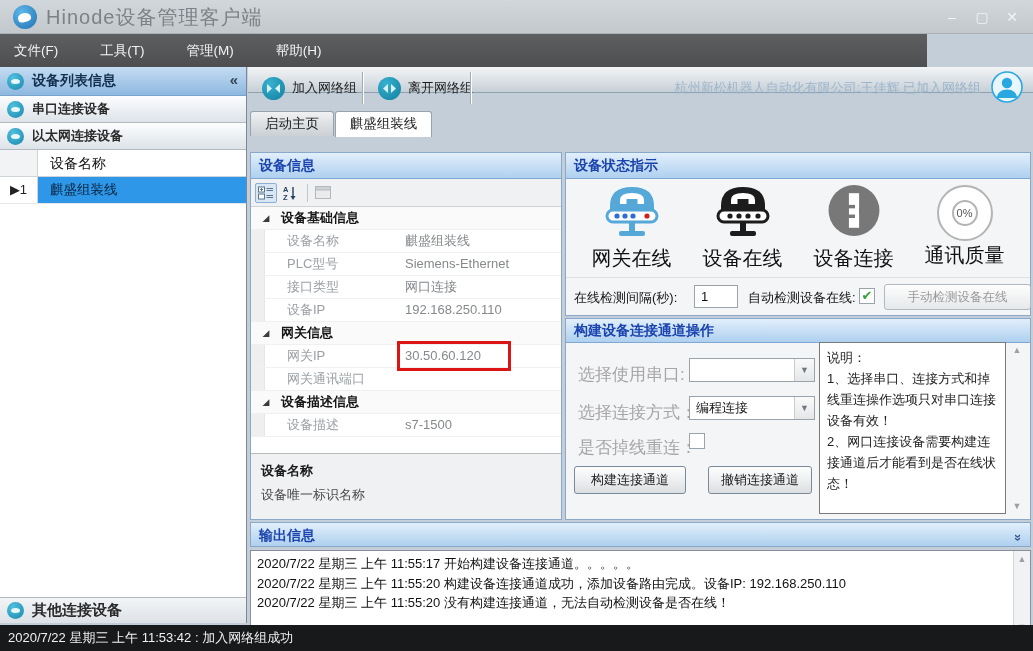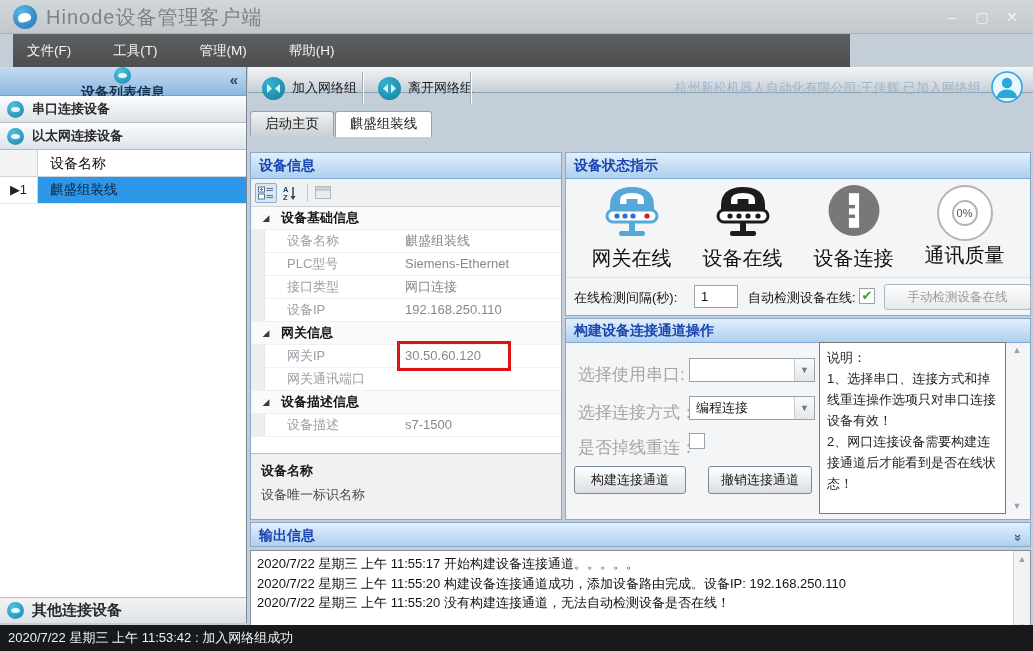--- a/index.html
+++ b/index.html
@@ -11,30 +11,30 @@
     background:linear-gradient(#d2d7db,#c3c8cd); border-bottom:1px solid #aab0b6; }
   .app-icon { position:absolute; left:13px; top:5px; width:24px; height:24px; border-radius:50%;
     background:radial-gradient(circle at 35% 30%,#5fb6e8,#1e72b4); }
   .app-icon::after { content:""; position:absolute; left:5px; top:8px; width:13px; height:9px;
     background:#fff; border-radius:60% 70% 50% 40%; transform:rotate(-12deg); }
   .title-text { position:absolute; left:46px; top:4px; font-size:20px; color:#7d8287; letter-spacing:1px; }
   .win-controls { position:absolute; right:6px; top:0; height:34px; display:flex; align-items:center; }
   .win-btn { width:30px; height:26px; text-align:center; line-height:26px; color:#f2f5f7; font-size:14px; cursor:default; }
 
   
-  .menubar { position:absolute; left:13px; top:34px; width:837px; height:33px;
+  .menubar { position:absolute; left:0; top:34px; width:927px; height:33px;
     background:linear-gradient(#5d5f61,#4c4e50); display:flex; align-items:center; }
   .menu-item { color:#f2f2f2; font-size:13.5px; padding:0 14px; margin-right:14px; line-height:33px; }
 
   
   .sidebar { position:absolute; left:0; top:67px; width:247px; height:556px; background:#ffffff;
     border-right:1px solid #7e8894; }
   .sb-header { position:absolute; left:0; top:0; width:100%; height:29px;
     background:linear-gradient(#c5dcf2,#8db8e0); border-bottom:1px solid #7aa3cc;
-    display:flex; align-items:center;flex-direction:column; }
+    display:flex; align-items:center; }
   .sb-header .sb-title { font-size:14px; font-weight:bold; color:#15304f; }
   .sb-collapse { position:absolute; right:8px; top:4px; font-size:15px; font-weight:bold; color:#33465a; }
   .sb-sec { position:absolute; left:0; width:100%; height:27px;
     background:linear-gradient(#fcfdfe,#dde3e9); border-bottom:1px solid #b3bac2;
     display:flex; align-items:center; font-size:13px; font-weight:bold; color:#2b2b2b; }
   .circle-ico { width:17px; height:17px; border-radius:50%; margin:0 8px 0 7px; flex:0 0 auto;
     background:radial-gradient(circle at 35% 30%,#4fc0dd,#1b87ad); position:relative; }
   .circle-ico::after { content:""; position:absolute; left:4px; top:6px; width:9px; height:5px; background:#e8f7fc; border-radius:50%; }
   .sb-table-head { position:absolute; left:0; top:83px; width:100%; height:27px; background:#fff;
     border-bottom:1px solid #cfd4d9; display:flex; }

